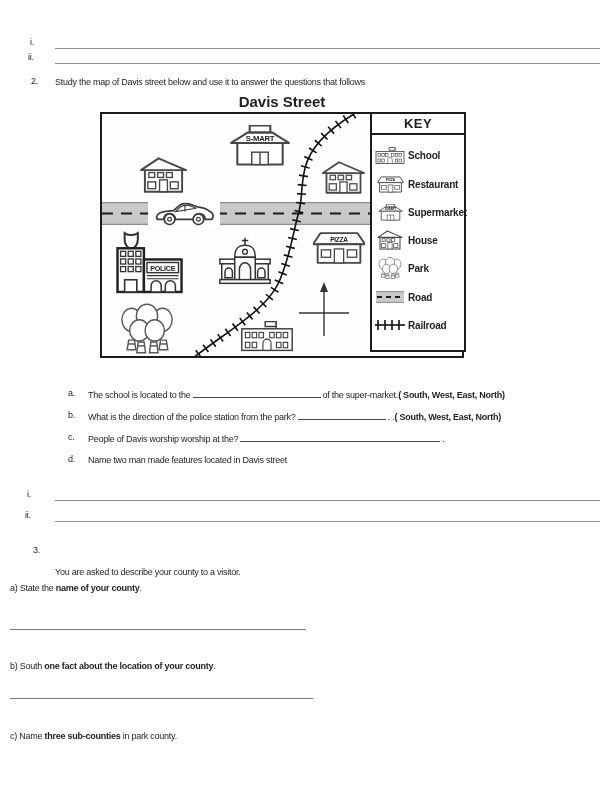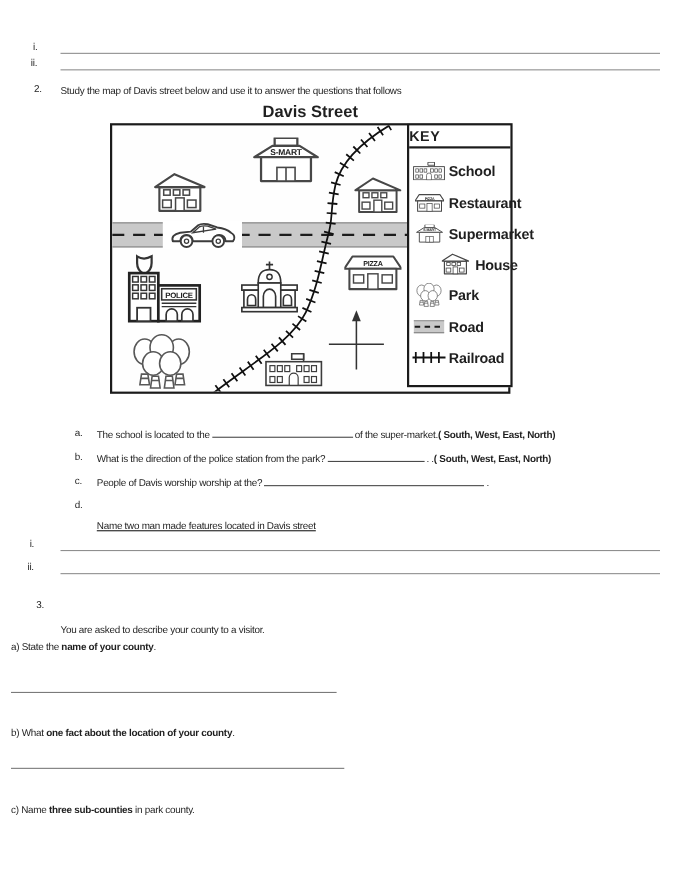--- a/index.html
+++ b/index.html
@@ -15,25 +15,25 @@
   .shortline{position:absolute;border-bottom:1.4px solid #7a7a7a;height:10px;}
   .blank{display:inline-block;border-bottom:1px solid #4a4a4a;height:9px;margin:0 2px;vertical-align:baseline;}
   .w128{width:128px;} .w88{width:88px;} .w200{width:200px;}
   .map-title{position:absolute;left:100px;top:93px;width:364px;text-align:center;
     font-weight:bold;font-size:15px;letter-spacing:0;}
   .map-box{position:absolute;left:100px;top:112px;width:360px;height:242px;
     border:2px solid #1b1b1b;background:#fefefe;}
   .map-svg{position:absolute;left:0;top:0;}
   .key-panel{position:absolute;left:268px;top:-2px;width:92px;height:236px;
     border:2px solid #1b1b1b;background:#fff;}
-  .key-header{height:19px;border-bottom:2px solid #1b1b1b;
+  .key-header{height:19px;border-bottom:2px solid #1b1b1b;text-align:center;
     font-weight:bold;font-size:13px;letter-spacing:0.5px;line-height:19px;}
   .key-item{position:absolute;left:0;width:100%;height:28px;display:flex;align-items:center;}
   .key-ico{width:36px;display:flex;justify-content:center;align-items:center;flex:0 0 36px;}
-  .key-label{font-weight:bold;font-size:13px;letter-spacing:-0.2px;}
+  .key-label{font-weight:bold;font-size:10px;letter-spacing:-0.2px;}
   svg text{font-family:"Liberation Sans","DejaVu Sans",sans-serif;font-weight:bold;fill:#222;}
   .q3part{position:absolute;left:10px;font-size:9px;white-space:nowrap;}
 </style>
 </head>
 <body>
 
 <div class="page">
 
   <svg width="0" height="0" style="position:absolute" aria-hidden="true">
     <defs>
@@ -227,21 +227,21 @@
         <span class="key-label">Restaurant</span>
       </div>
       <div class="key-item" style="top:84px;">
         <span class="key-ico">
             <svg width="27" height="17" viewBox="0 0 64 40">
               <use href="#sym-supermarket"></use>
             </svg>
           </span>
         <span class="key-label">Supermarket</span>
       </div>
-      <div class="key-item" style="top:112px;margin-left:24px;">
+      <div class="key-item" style="top:112px;">
         <span class="key-ico">
             <svg width="26" height="20" viewBox="0 0 48 38">
               <use href="#sym-house"></use>
             </svg>
           </span>
         <span class="key-label">House</span>
       </div>
       <div class="key-item" style="top:140px;">
         <span class="key-ico">
             <svg width="26" height="22" viewBox="0 0 60 52">
@@ -282,37 +282,37 @@
   </div>
   <span class="num" style="left:68px;top:410px;">b.</span>
   <div class="row" style="left:88px;top:410px;">
     <span>What is the direction of the police station from the park?</span><span class="blank w88"></span><span>. .</span><span class="b">( South, West, East, North)</span>
   </div>
   <span class="num" style="left:68px;top:432px;">c.</span>
   <div class="row" style="left:88px;top:432px;">
     <span>People of Davis worship worship at the?</span><span class="blank w200"></span><span>.</span>
   </div>
   <span class="num" style="left:68px;top:454px;">d.</span>
-  <div class="row" style="left:88px;top:472px;text-decoration:underline;">Name two man made features located in Davis street</div>
+  <div class="row" style="left:88px;top:454px;">Name two man made features located in Davis street</div>
 
   <span class="num" style="left:27px;top:489px;">i.</span>
   <div class="ansline" style="left:55px;top:490px;width:545px;"></div>
   <span class="num" style="left:25px;top:510px;">ii.</span>
   <div class="ansline" style="left:55px;top:511px;width:545px;"></div>
 
   <span class="num" style="left:33px;top:545px;">3.</span>
   <div class="row" style="left:55px;top:566px;text-align:right;">You are asked to describe your county to a visitor.</div>
 
   <div class="q3part" style="top:583px;">
     <span>a) State the </span><span class="b">name of your county</span><span>.</span>
   </div>
   <div class="shortline" style="left:10px;top:619px;width:296px;"></div>
 
   <div class="q3part" style="top:661px;">
-    <span>b) What </span><span class="b">one fact about the location of your county</span><span>.</span>
+    <span>b) South </span><span class="b">one fact about the location of your county</span><span>.</span>
   </div>
   <div class="shortline" style="left:10px;top:688px;width:303px;"></div>
 
   <div class="q3part" style="top:731px;">
     <span>c) Name </span><span class="b">three sub-counties</span><span> in park county.</span>
   </div>
 
 </div>
 
 </body></html>

